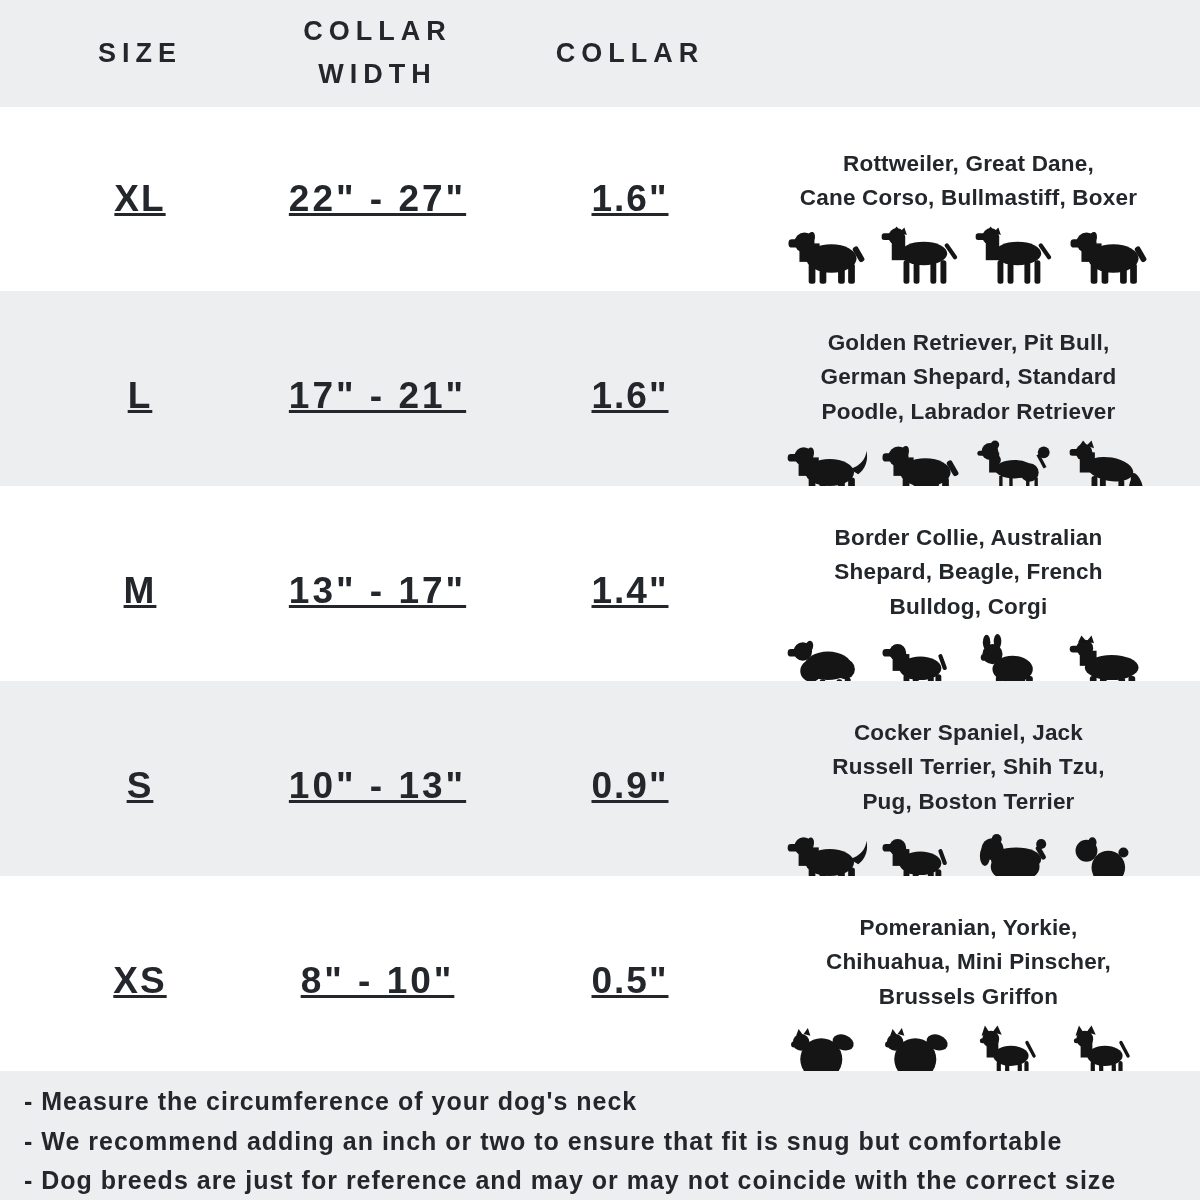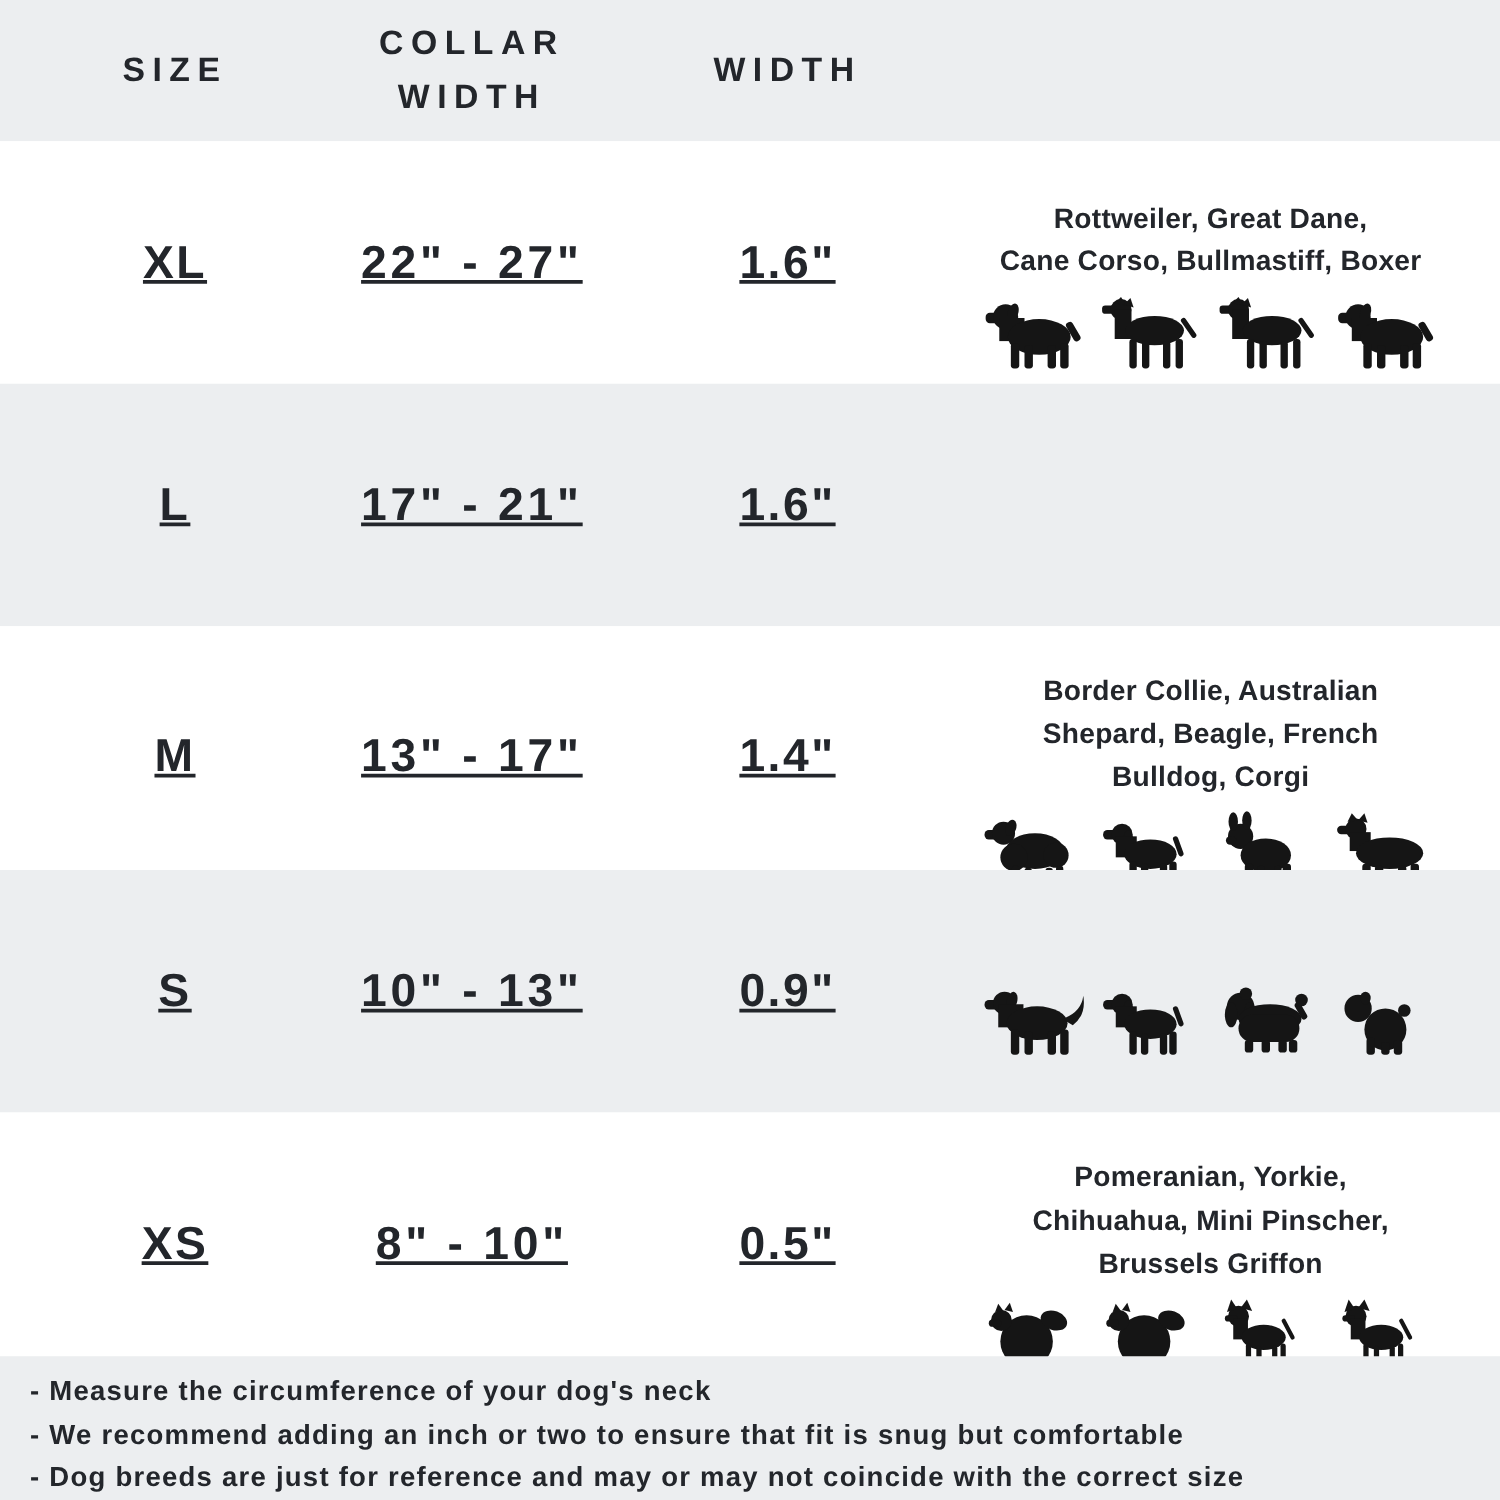--- a/index.html
+++ b/index.html
@@ -49,21 +49,21 @@
   }
   .dogs{
     display:flex;align-items:flex-end;gap:10px;margin-top:7px;height:64px;
   }
   .dog{overflow:visible;fill:var(--silhouette);}
   .notes{
     flex:1;background:var(--alt-bg);
     padding:11px 20px 0 24px;
   }
   .note{
-    font-size:22px;font-weight:700;letter-spacing:1px;line-height:1.57;
+    font-size:25px;font-weight:700;letter-spacing:1px;line-height:1.57;
     white-space:nowrap;
   }
   .defs-svg{position:absolute;width:0;height:0;overflow:hidden;}
 </style>
 </head>
 <body>
 
 <svg class="defs-svg" xmlns="http://www.w3.org/2000/svg" aria-hidden="true">
   <defs>
 
@@ -263,21 +263,21 @@
         <use href="#sym-chihuahua"></use>
       </g>
   </defs>
 </svg>
 
 <div class="sheet">
 
   <div class="row header-row">
     <div class="th">SIZE</div>
     <div class="th th-width">COLLAR WIDTH</div>
-    <div class="th">WIDTH</div>
+    <div class="th">COLLAR</div>
   </div>
 
   <div class="row body-row">
     <div class="cell-value">XL</div>
     <div class="cell-value cell-neck">22" - 27"</div>
     <div class="cell-value">1.6"</div>
     <div class="cell-breeds">
       <div class="breeds-text">Rottweiler, Great Dane,
 Cane Corso, Bullmastiff, Boxer</div>
       <div class="dogs">
@@ -294,20 +294,39 @@
             <use href="#sym-bullmastiff"></use>
           </svg>
         </div>
     </div>
   </div>
 
   <div class="row body-row alt">
     <div class="cell-value">L</div>
     <div class="cell-value cell-neck">17" - 21"</div>
     <div class="cell-value">1.6"</div>
+    <div class="cell-breeds">
+      <div class="breeds-text">Golden Retriever, Pit Bull,
+German Shepard, Standard
+Poodle, Labrador Retriever</div>
+      <div class="dogs">
+          <svg class="dog" viewBox="0 0 100 70" width="84" height="60">
+            <use href="#sym-golden-retriever"></use>
+          </svg>
+          <svg class="dog" viewBox="0 0 100 70" width="84" height="60">
+            <use href="#sym-labrador"></use>
+          </svg>
+          <svg class="dog" viewBox="0 0 100 70" width="84" height="60">
+            <use href="#sym-poodle"></use>
+          </svg>
+          <svg class="dog" viewBox="0 0 100 70" width="84" height="60">
+            <use href="#sym-german-shepherd"></use>
+          </svg>
+        </div>
+    </div>
   </div>
 
   <div class="row body-row">
     <div class="cell-value">M</div>
     <div class="cell-value cell-neck">13" - 17"</div>
     <div class="cell-value">1.4"</div>
     <div class="cell-breeds">
       <div class="breeds-text">Border Collie, Australian
 Shepard, Beagle, French
 Bulldog, Corgi</div>
@@ -326,20 +345,23 @@
           </svg>
         </div>
     </div>
   </div>
 
   <div class="row body-row alt">
     <div class="cell-value">S</div>
     <div class="cell-value cell-neck">10" - 13"</div>
     <div class="cell-value">0.9"</div>
     <div class="cell-breeds">
+      <div class="breeds-text">Cocker Spaniel, Jack
+Russell Terrier, Shih Tzu,
+Pug, Boston Terrier</div>
       <div class="dogs">
           <svg class="dog" viewBox="0 0 100 70" width="84" height="60">
             <use href="#sym-cocker-spaniel"></use>
           </svg>
           <svg class="dog" viewBox="0 0 100 70" width="84" height="60">
             <use href="#sym-jack-russell"></use>
           </svg>
           <svg class="dog" viewBox="0 0 100 70" width="84" height="60">
             <use href="#sym-shih-tzu"></use>
           </svg>

